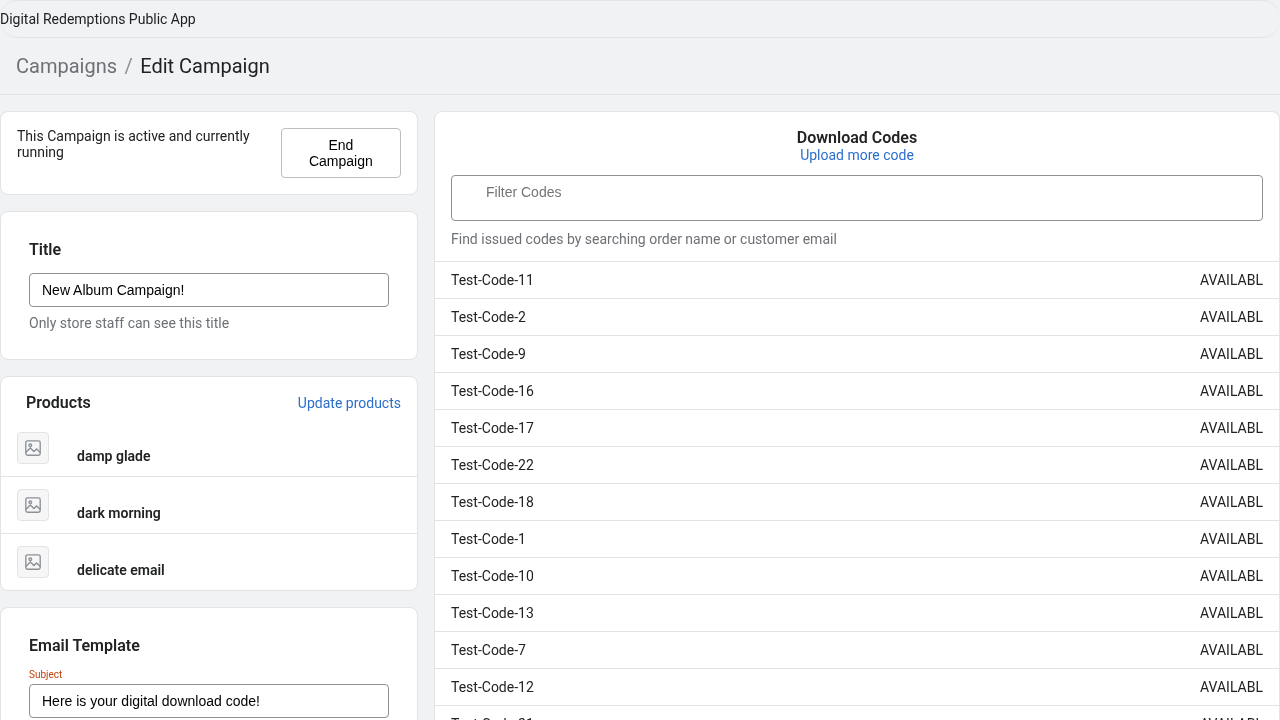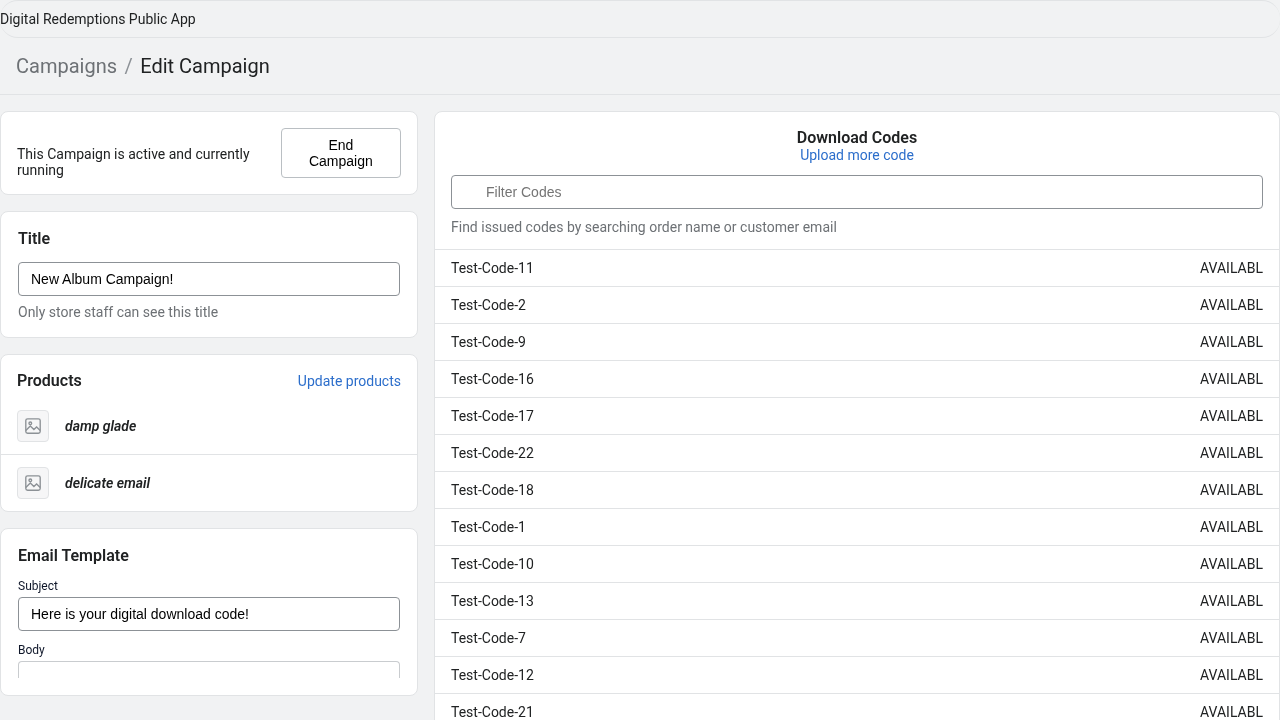--- a/index.html
+++ b/index.html
@@ -6,39 +6,39 @@
 body { font-family: -apple-system, BlinkMacSystemFont, "Segoe UI", Roboto, sans-serif; background: #f1f2f3; color: #202223; font-size: 14px; }
 .header-bar { background: #f1f2f3; border-top: 1px solid #e1e3e5; border-bottom: 1px solid #e1e3e5; padding: 10px 0 10px 0; font-size: 14px; color: #202223; border-radius: 18px; }
 .breadcrumb-bar { background: #f1f2f3; border-bottom: 1px solid #e1e3e5; padding: 16px 16px; }
 .breadcrumb-bar .crumb-link { color: #6d7175; font-size: 20px; }
 .breadcrumb-bar .crumb-sep { color: #8c9196; margin: 0 4px; font-size: 20px; }
 .breadcrumb-bar .crumb-current { color: #202223; font-size: 20px; font-weight: 400; }
 .layout { display: flex; gap: 16px; padding: 16px 0 0 0; }
 .col-left { width: 418px; flex-shrink: 0; display: flex; flex-direction: column; gap: 16px; }
 .col-right { flex: 1; }
 .card { background: #fff; border: 1px solid #e1e3e5; border-radius: 8px; }
-.card-pad { padding: 17px; }
-.status-row { display: flex; align-items: flex-end; justify-content: space-between; padding: 16px; }
+.card-pad { padding: 28px; }
+.status-row { display: flex; align-items: flex-start; justify-content: space-between; padding: 16px; }
 .btn { background: #fff; border: 1px solid #babfc3; border-radius: 4px; padding: 8px 16px; font-size: 14px; cursor: pointer; }
 .section-title { font-size: 16px; font-weight: 600; margin-bottom: 14px; }
 .input { width: 100%; border: 1px solid #8c9196; border-radius: 4px; padding: 8px 12px; font-size: 14px; }
 .helper { font-size: 14px; color: #6d7175; margin-top: 8px; }
-.products-header { display: flex; justify-content: space-between; align-items: center; padding: 16px 16px 8px 16px; }
+.products-header { display: flex; justify-content: space-between; align-items: center; padding: 16px 16px 8px 16px; margin-left: 9px; }
 .products-header .section-title { margin-bottom: 0; }
 .link { color: #2c6ecb; cursor: pointer; font-size: 14px; }
-.product-row { display: flex; align-items: center; gap: 16px; padding: 12px 16px; border-top: 1px solid #e1e3e5; font-style: italic; }
+.product-row { display: flex; align-items: flex-end; gap: 28px; padding: 12px 16px; border-top: 1px solid #e1e3e5; }
 .product-row:first-of-type { border-top: none; }
 .product-thumb { width: 32px; height: 32px; background: #f6f6f7; border: 1px solid #e1e3e5; border-radius: 4px; display: flex; align-items: center; justify-content: center; color: #8c9196; }
 .product-name { font-weight: 600; font-size: 14px; }
-.label { font-size: 12px; color: #0f172a; margin-bottom: 4px; display: block; }
+.label { font-size: 10px; color: #c2410c; margin-bottom: 4px; display: block; }
 .editor-toolbar { display: flex; align-items: center; gap: 18px; padding: 8px 12px; border: 1px solid #c9cccf; border-bottom: none; border-radius: 4px 4px 0 0; }
 .codes-header { display: flex; justify-content: space-between; align-items: center; padding: 16px 16px 12px 16px; flex-direction: column; }
 .codes-header .section-title { margin-bottom: 0; }
 .search-wrap { padding: 0 16px; }
-.search-input { width: 100%; border: 1px solid #8c9196; border-radius: 4px; padding: 8px 12px 8px 34px; font-size: 14px; position: relative; }
+.search-input { width: 100%; border: 1px solid #8c9196; border-radius: 4px; padding: 8px 12px 20px 34px; font-size: 14px; position: relative; }
 .search-container { position: relative; }
 .search-container .search-icon { position: absolute; left: 10px; top: 50%; transform: translateY(-50%); color: #5c5f62; }
 .search-helper { padding: 10px 16px 14px 16px; font-size: 14px; color: #6d7175; }
 .code-row { display: flex; justify-content: space-between; align-items: center; padding: 10px 16px; border-top: 1px solid #e1e3e5; font-size: 14px; }
 .code-status { color: #202223; }
 svg { display: block; }
 </style>
 </head>
 <body>
 
@@ -83,20 +83,30 @@
     <div class="product-name">damp glade</div>
           </div>
           <div class="product-row">
     <div class="product-thumb">
       <svg width="18" height="18" viewBox="0 0 20 20" fill="none" stroke="#8c9196" stroke-width="1.5">
                 <rect x="2" y="2" width="16" height="16" rx="2"></rect>
                 <circle cx="7" cy="7" r="1.5"></circle>
                 <path d="M2 15 L7 10 L11 14 L14 11 L18 15"></path>
               </svg>
     </div>
+    <div class="product-name">dark morning</div>
+          </div>
+          <div class="product-row">
+    <div class="product-thumb">
+      <svg width="18" height="18" viewBox="0 0 20 20" fill="none" stroke="#8c9196" stroke-width="1.5">
+                <rect x="2" y="2" width="16" height="16" rx="2"></rect>
+                <circle cx="7" cy="7" r="1.5"></circle>
+                <path d="M2 15 L7 10 L11 14 L14 11 L18 15"></path>
+              </svg>
+    </div>
     <div class="product-name">delicate email</div>
           </div>
         </div>
     </div>
 
     <div class="card card-pad">
       <div class="section-title">Email Template</div>
       <label class="label">Subject</label>
       <input class="input" style="margin-bottom: 12px;" value="Here is your digital download code!">
       <label class="label">Body</label>

